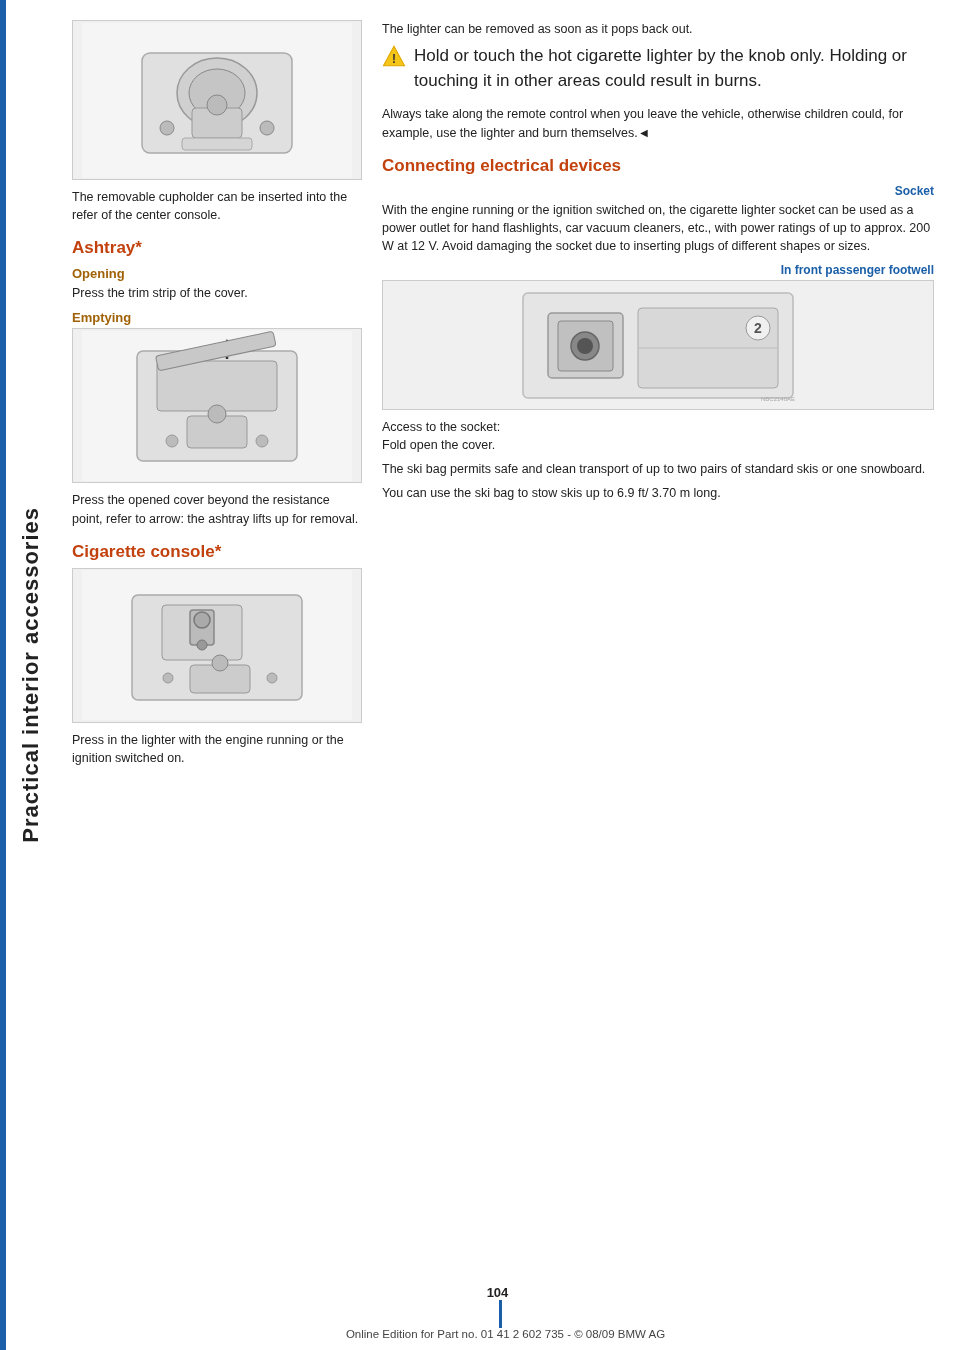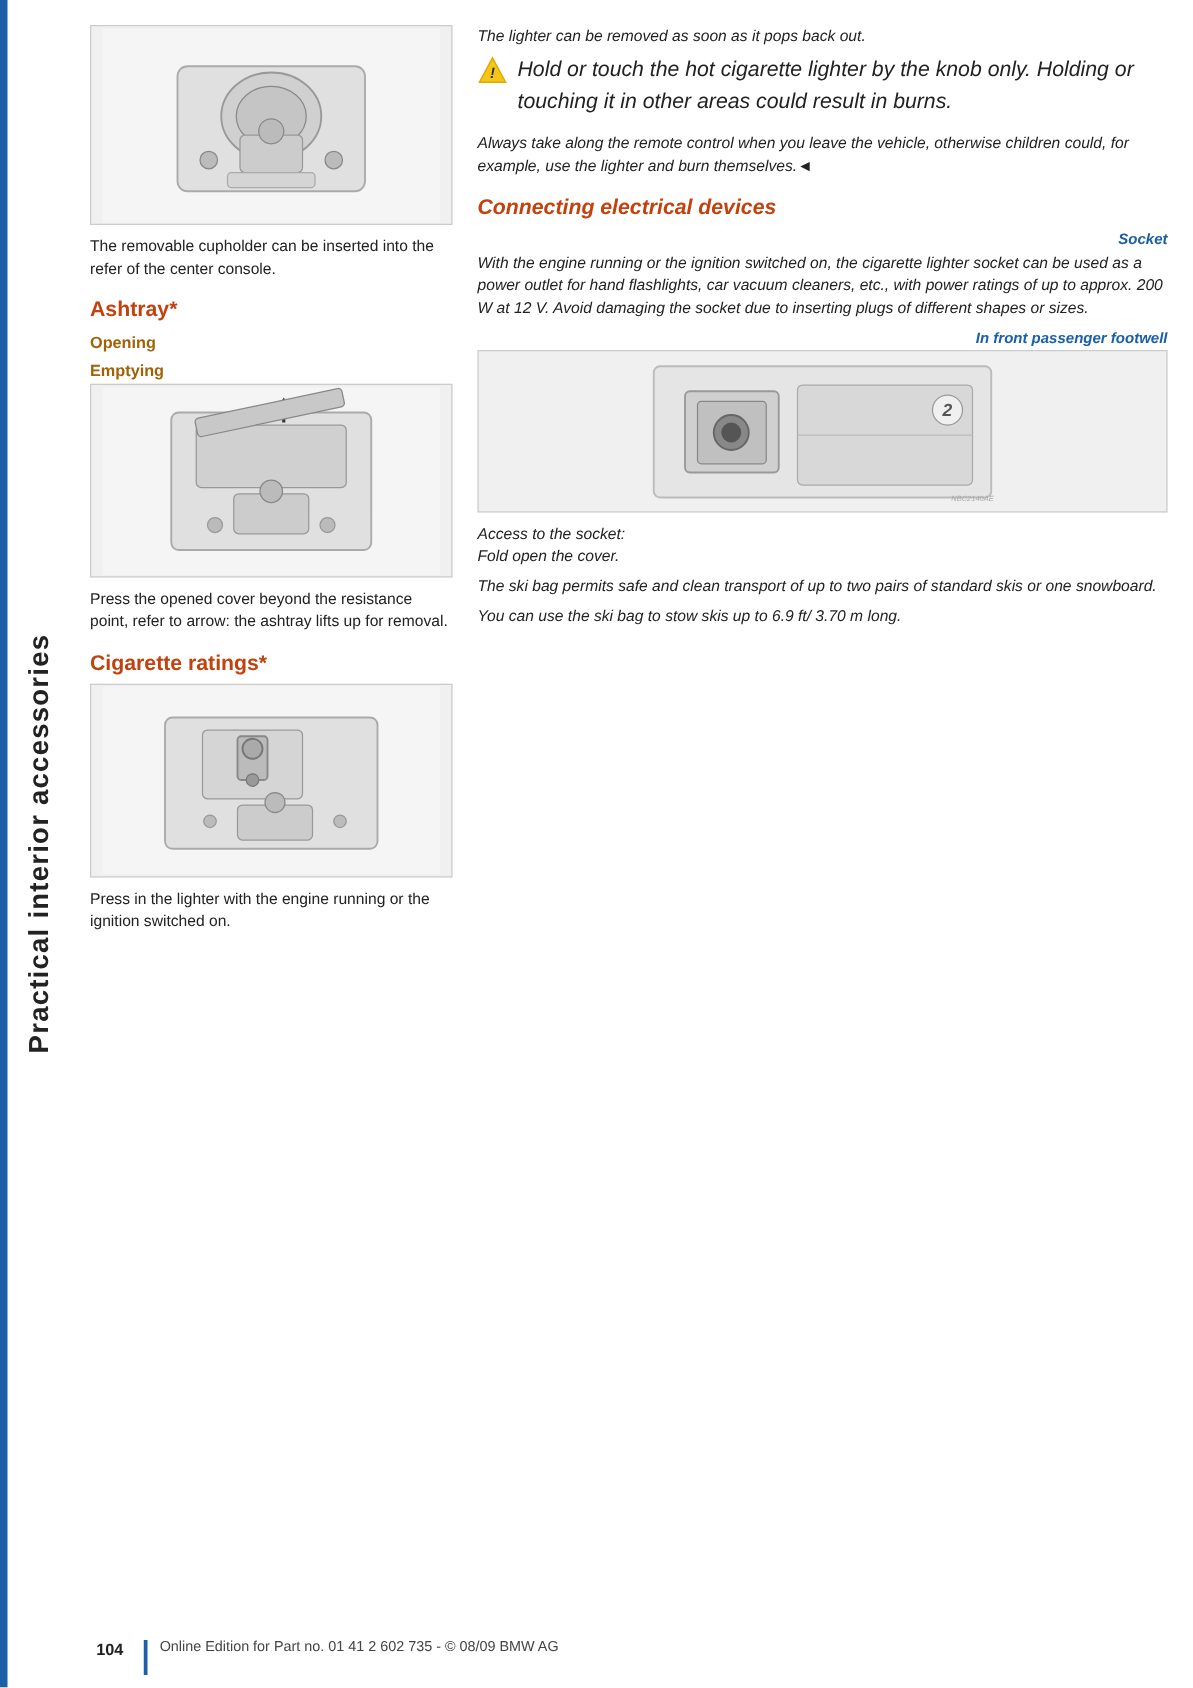--- a/index.html
+++ b/index.html
@@ -62,21 +62,20 @@
 
     
     .left-col {
       width: 290px;
       flex-shrink: 0;
     }
 
     
     .right-col {
       flex: 1;
-      font-style: italic;
     }
 
     
     .doc-image {
       width: 100%;
       background: #f0f0f0;
       border: 1px solid #ccc;
       display: flex;
       align-items: center;
       justify-content: center;
@@ -148,22 +147,24 @@
       line-height: 1.45;
     }
 
     
     .footer {
       position: absolute;
       bottom: 0;
       left: 0;
       right: 0;
       display: flex;
+      align-items: center;
       padding: 10px 20px 10px 77px;
       border-top: none;
+      flex-direction: column;
     }
 
     .footer-page-num {
       font-size: 13px;
       font-weight: bold;
       margin-right: 16px;
     }
 
     .footer-line {
       width: 3px;
@@ -213,20 +214,21 @@
           <circle cx="185" cy="105" r="7" fill="#bbb" stroke="#888" stroke-width="1"></circle>
           <rect x="100" y="115" width="70" height="12" rx="3" fill="#d5d5d5" stroke="#aaa" stroke-width="1"></rect>
         </svg>
       </div>
 
       <p>The removable cupholder can be inserted into the refer of the center console.</p>
 
       <div class="section-heading">Ashtray*</div>
 
       <div class="sub-heading">Opening</div>
+      <p>Press the trim strip of the cover.</p>
 
       <div class="sub-heading">Emptying</div>
 
       <div class="doc-image img-ashtray">
         <svg width="270" height="150" viewBox="0 0 270 150">
           <rect x="0" y="0" width="270" height="150" fill="#f5f5f5"></rect>
 
           <rect x="55" y="20" width="160" height="110" rx="6" fill="#e0e0e0" stroke="#aaa" stroke-width="1.5"></rect>
 
           <rect x="75" y="30" width="120" height="50" rx="4" fill="#d0d0d0" stroke="#999" stroke-width="1"></rect>
@@ -239,21 +241,21 @@
           <rect x="105" y="85" width="60" height="32" rx="4" fill="#ccc" stroke="#999" stroke-width="1"></rect>
           <circle cx="135" cy="83" r="9" fill="#bbb" stroke="#888" stroke-width="1"></circle>
 
           <circle cx="90" cy="110" r="6" fill="#bbb" stroke="#999" stroke-width="1"></circle>
           <circle cx="180" cy="110" r="6" fill="#bbb" stroke="#999" stroke-width="1"></circle>
         </svg>
       </div>
 
       <p>Press the opened cover beyond the resistance point, refer to arrow: the ashtray lifts up for removal.</p>
 
-      <div class="section-heading">Cigarette ratings*</div>
+      <div class="section-heading">Cigarette console*</div>
 
       <div class="doc-image img-lighter">
         <svg width="270" height="150" viewBox="0 0 270 150">
           <rect x="0" y="0" width="270" height="150" fill="#f5f5f5"></rect>
 
           <rect x="50" y="25" width="170" height="105" rx="6" fill="#e0e0e0" stroke="#aaa" stroke-width="1.5"></rect>
 
           <rect x="80" y="35" width="80" height="55" rx="4" fill="#d5d5d5" stroke="#999" stroke-width="1"></rect>
 
           <rect x="108" y="40" width="24" height="35" rx="3" fill="#bbb" stroke="#888" stroke-width="1.5"></rect>

